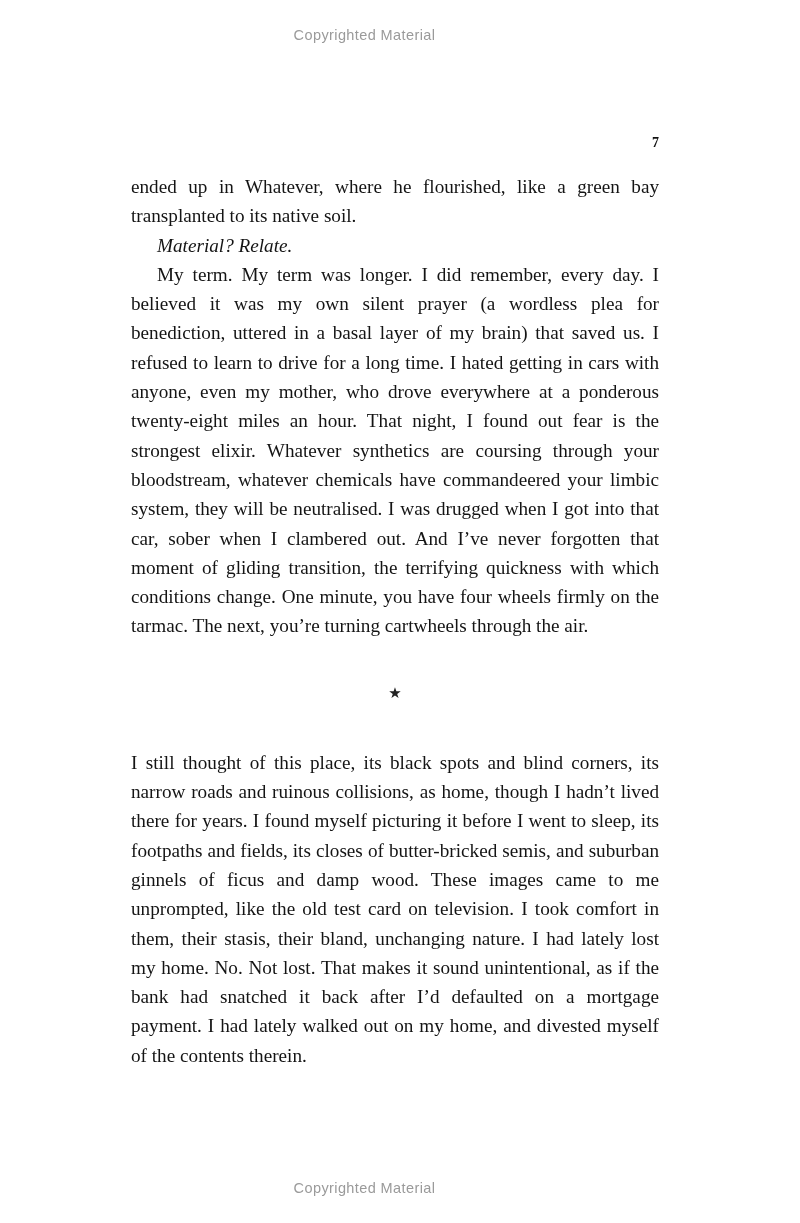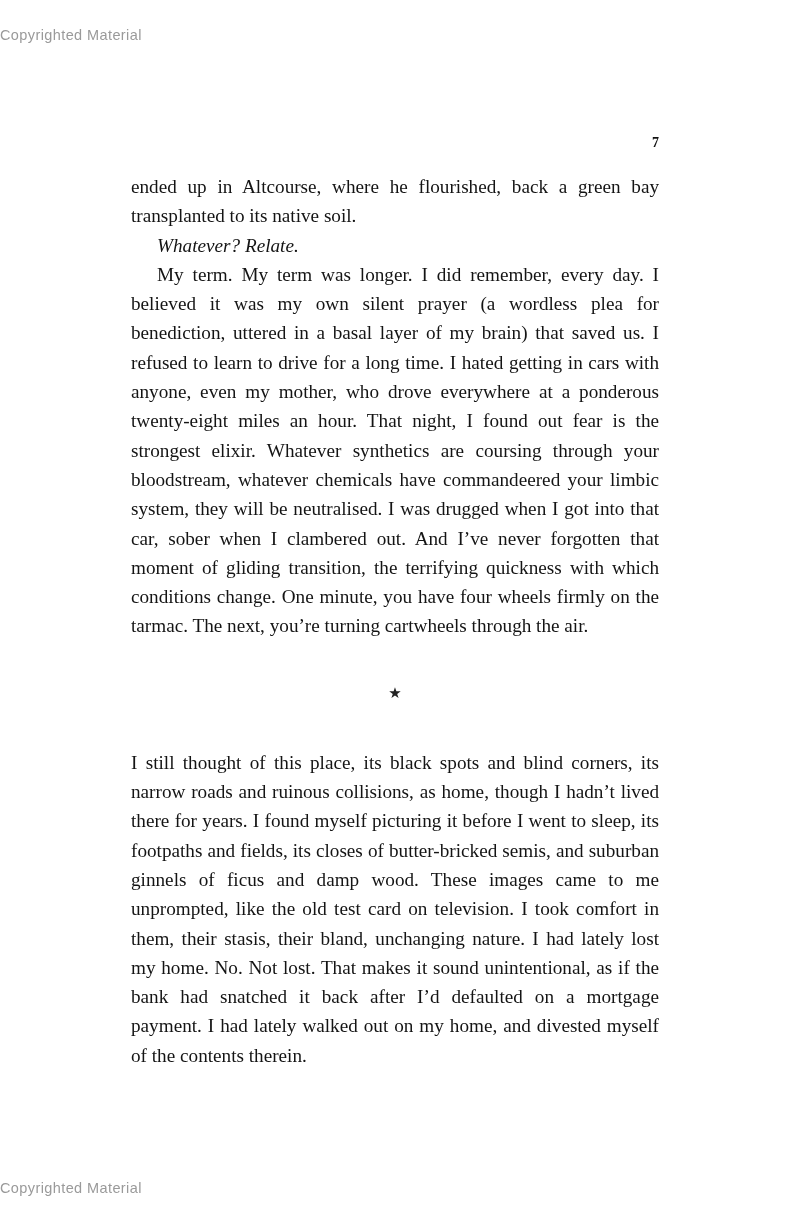--- a/index.html
+++ b/index.html
@@ -13,21 +13,21 @@
     position: relative;
     font-family: "Liberation Serif", serif;
     color: #111111;
     overflow: hidden;
   }
 
   .watermark {
     position: absolute;
     left: 0;
     width: 729px;
-    text-align: left;
+    text-align: center;
     font-family: "Liberation Sans", sans-serif;
     font-size: 14.5px;
     letter-spacing: 0.4px;
     color: #9a9a9a;
   }
   .watermark.top { top: 27px; }
   .watermark.bottom { top: 1180px; }
 
   .page {
     position: absolute;
@@ -74,23 +74,23 @@
 </style>
 </head>
 <body>
 
 <div class="watermark top">Copyrighted Material</div>
 
 <div class="page">
 
   <div class="folio">7</div>
 
-  <p class="body-text">ended up in Altcourse, where he flourished, back a green bay transplanted to its native soil.</p>
+  <p class="body-text">ended up in Whatever, where he flourished, like a green bay transplanted to its native soil.</p>
 
-  <p class="body-text italic">Whatever? Relate.</p>
+  <p class="body-text italic">Material? Relate.</p>
 
   <p class="body-text indent">My term. My term was longer. I did remember, every day. I believed it was my own silent prayer (a wordless plea for benediction, uttered in a basal layer of my brain) that saved us. I refused to learn to drive for a long time. I hated getting in cars with anyone, even my mother, who drove everywhere at a ponderous twenty-eight miles an hour. That night, I found out fear is the strongest elixir. Whatever synthetics are coursing through your bloodstream, whatever chemicals have commandeered your limbic system, they will be neutralised. I was drugged when I got into that car, sober when I clambered out. And I’ve never forgotten that moment of gliding transition, the terrifying quickness with which conditions change. One minute, you have four wheels firmly on the tarmac. The next, you’re turning cartwheels through the air.</p>
 
   <div class="divider">★</div>
 
   <p class="body-text">I still thought of this place, its black spots and blind corners, its narrow roads and ruinous collisions, as home, though I hadn’t lived there for years. I found myself picturing it before I went to sleep, its footpaths and fields, its closes of butter-bricked semis, and suburban ginnels of ficus and damp wood. These images came to me unprompted, like the old test card on television. I took comfort in them, their stasis, their bland, unchanging nature. I had lately lost my home. No. Not lost. That makes it sound unintentional, as if the bank had snatched it back after I’d defaulted on a mortgage payment. I had lately walked out on my home, and divested myself of the contents therein.</p>
 
 
 </div>
 

